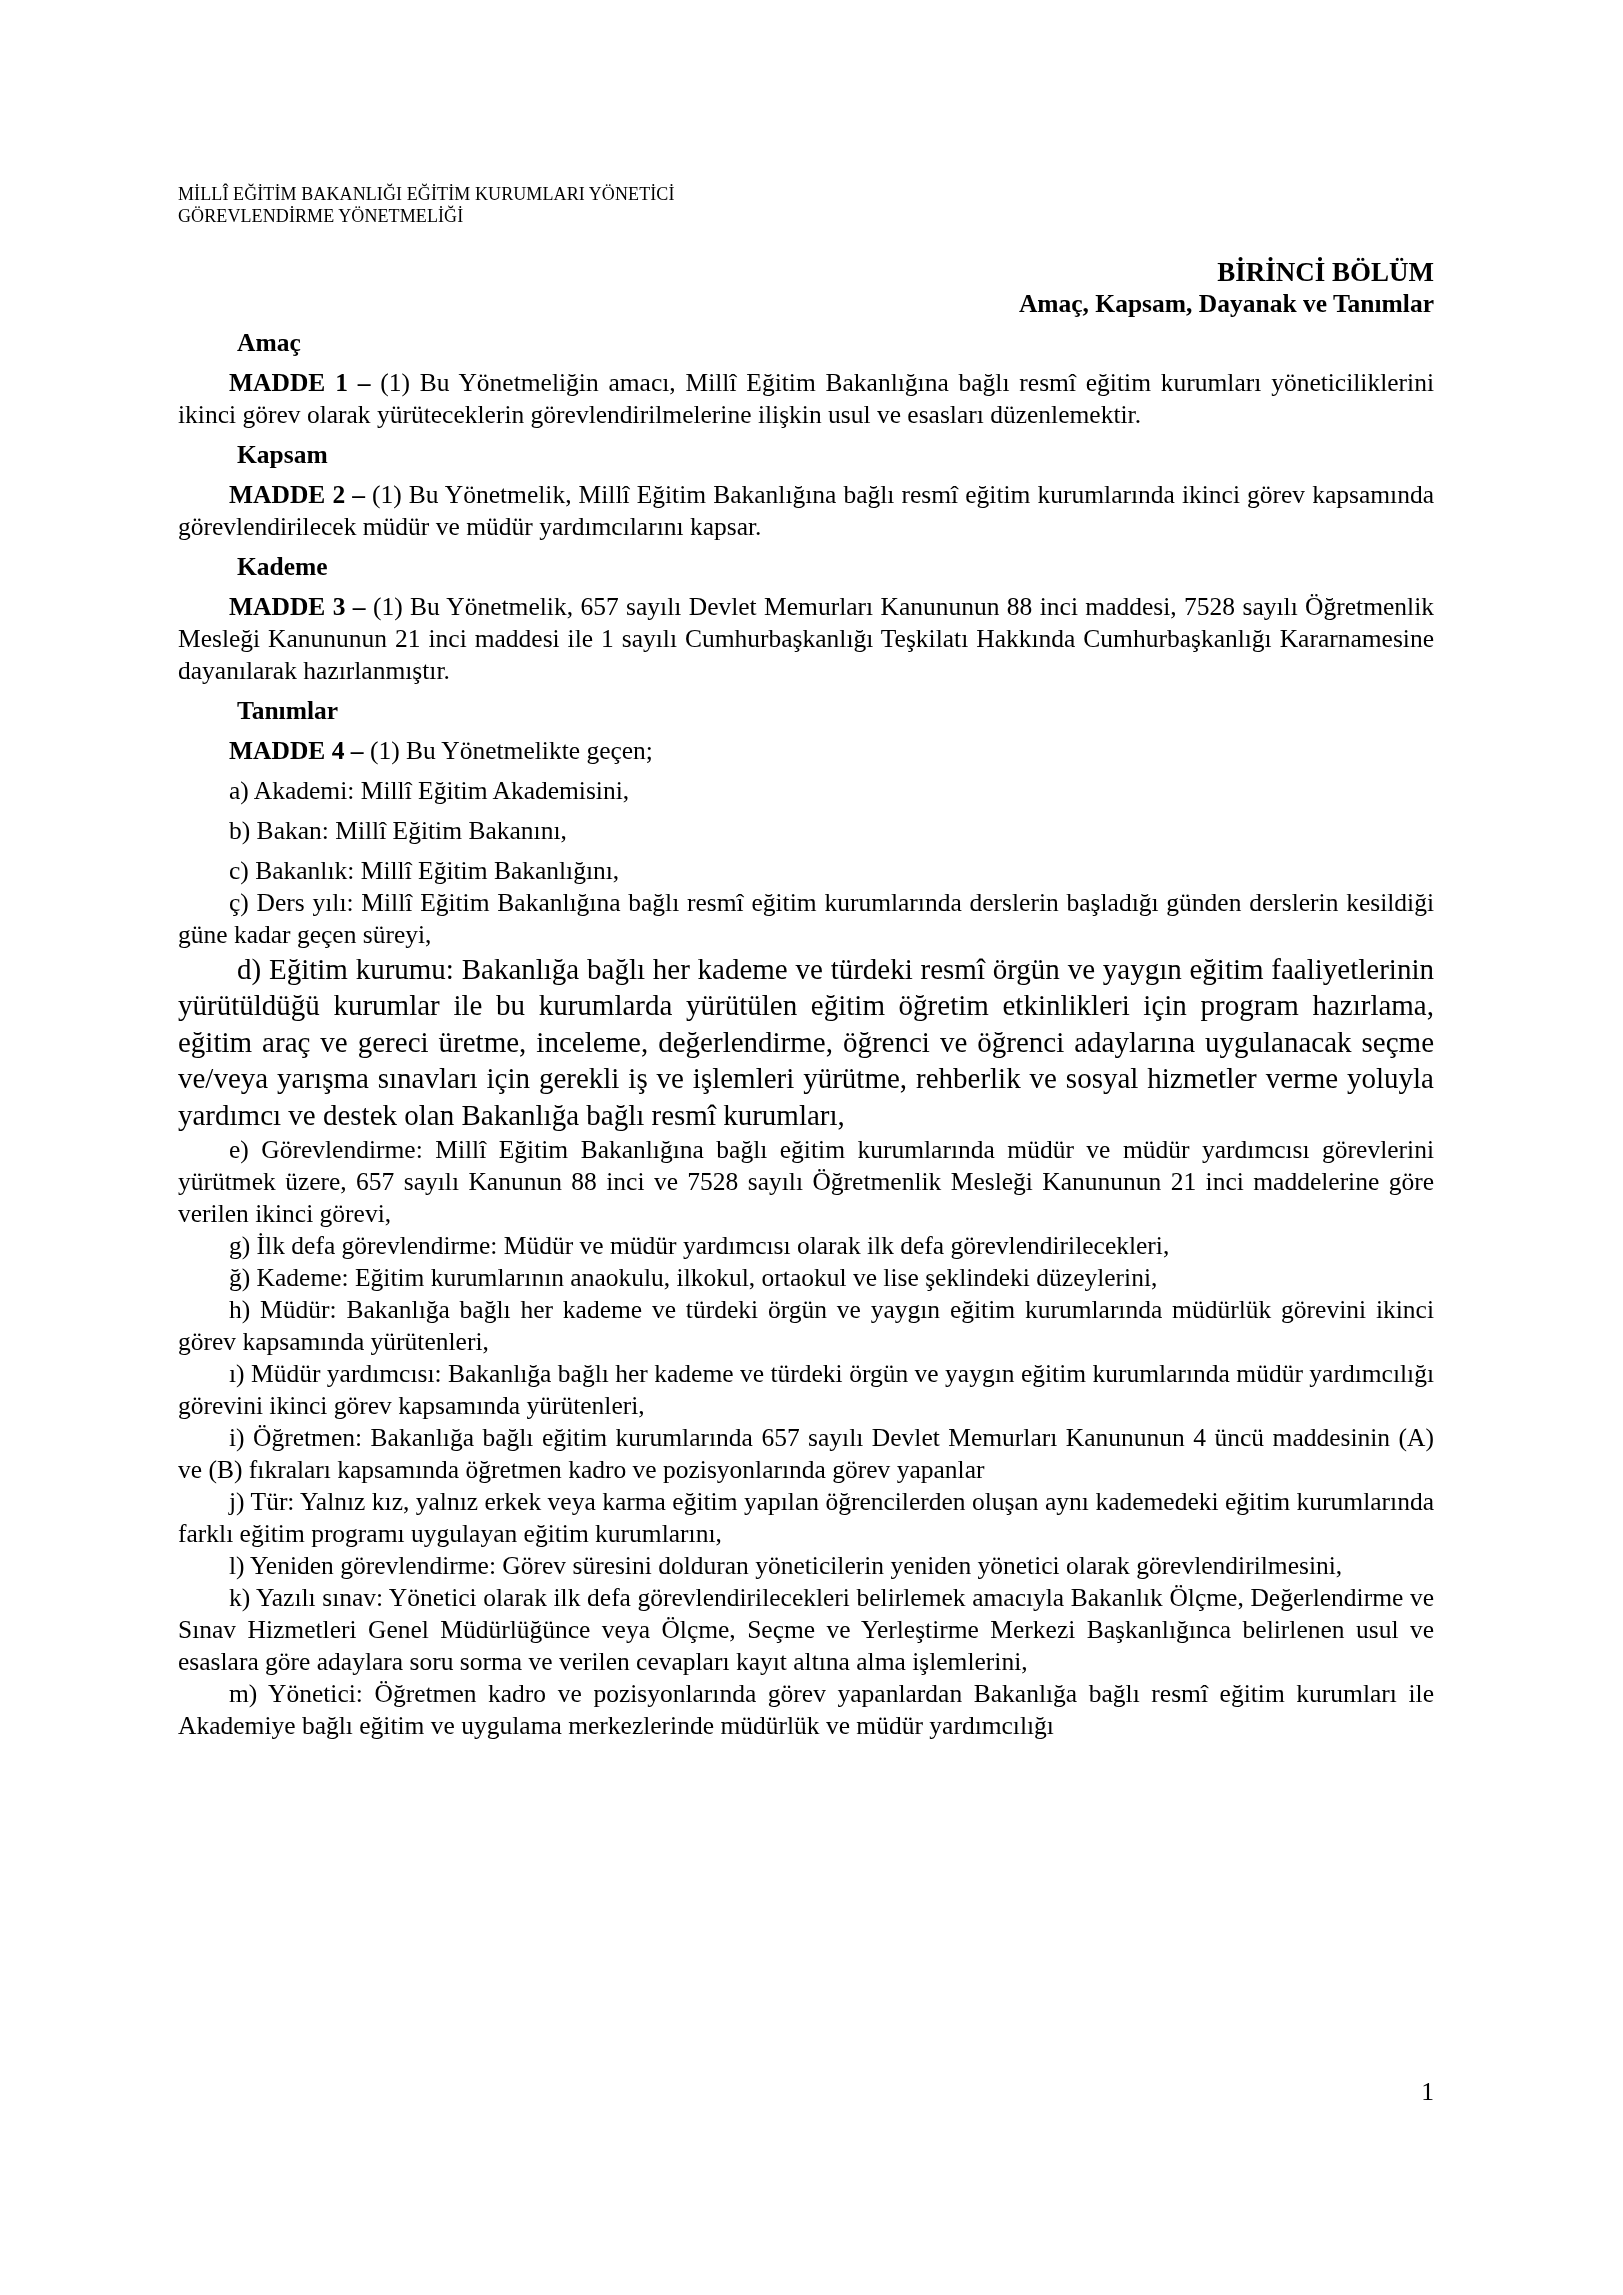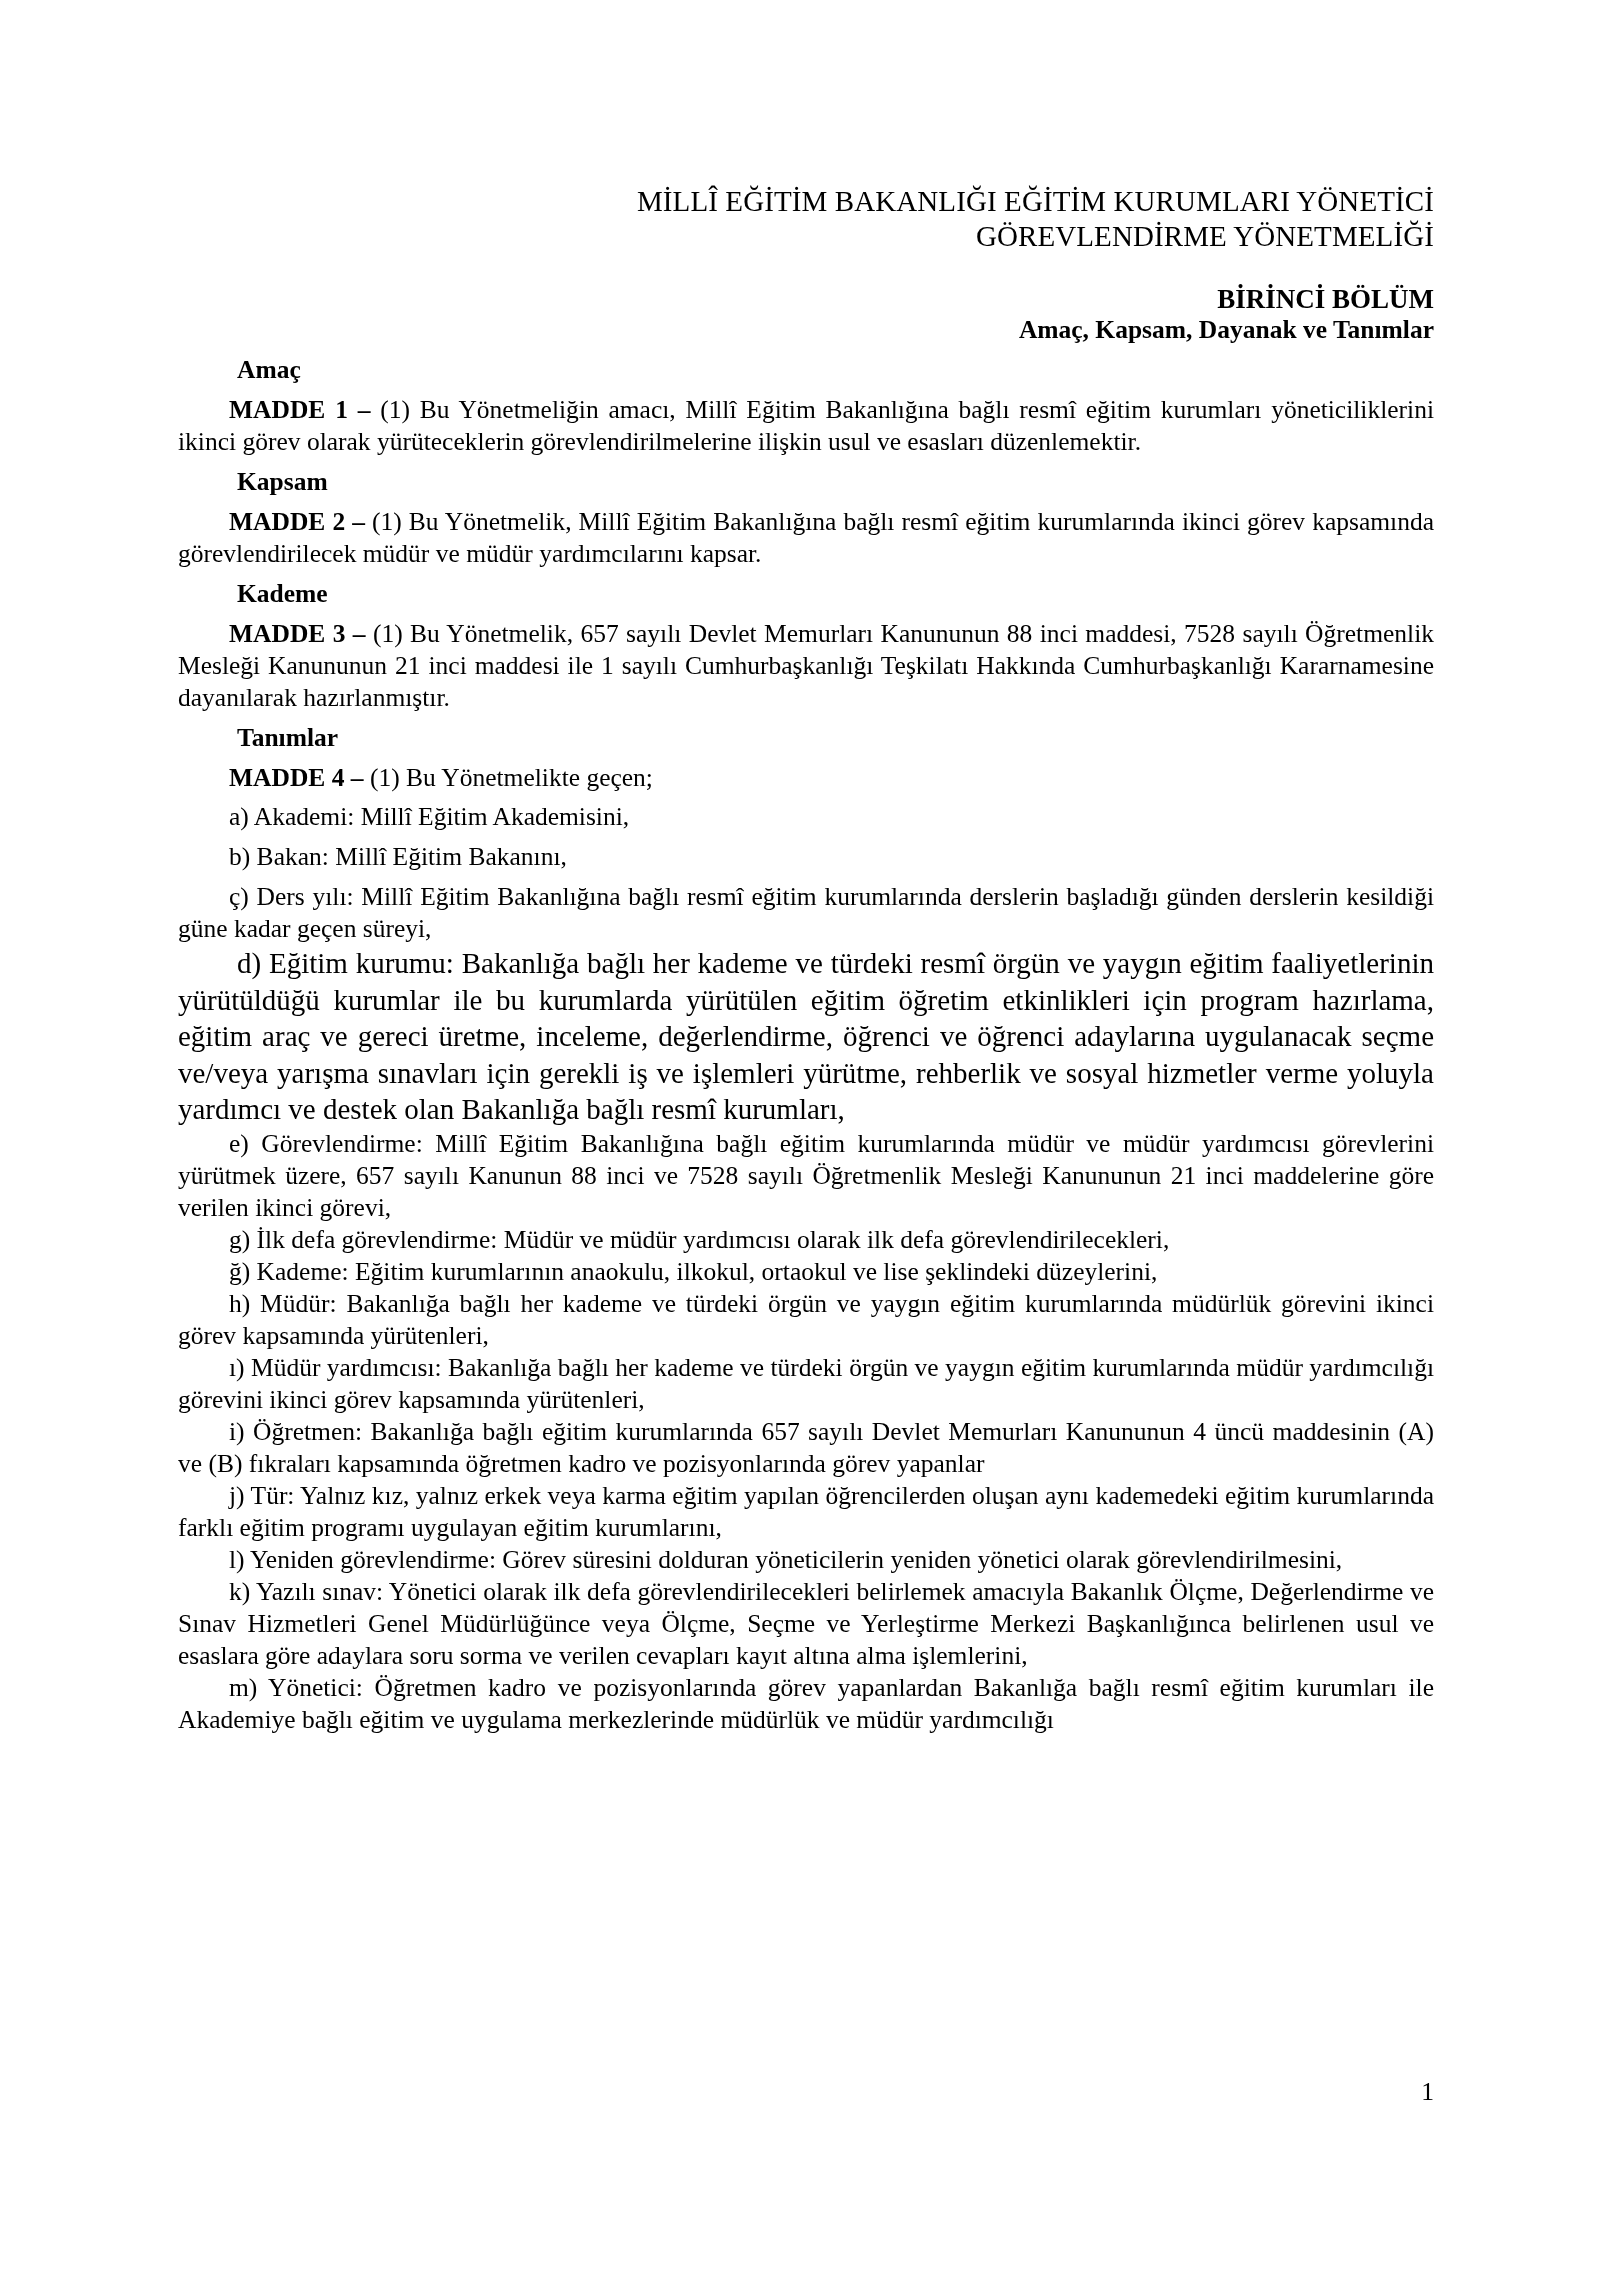--- a/index.html
+++ b/index.html
@@ -23,22 +23,22 @@
 
   
   .content {
     position: absolute;
     left: 178px;
     top: 184px;
     width: 1256px;
   }
 
   .doc-title {
-    text-align: right;
-    font-size: 29px;
+    text-align: left;
+    font-size: 18px;
     line-height: 1.20;
     font-weight: 400;
     letter-spacing: 0.1px;
     margin: 0 0 0 0;
   }
   .doc-title .tline { display: block; }
 
   .section-head {
     text-align: right;
     font-weight: bold;
@@ -117,20 +117,21 @@
     <p class="para"><b>MADDE 3 – </b><span>(1) Bu Yönetmelik, 657 sayılı Devlet Memurları Kanununun 88 inci maddesi, 7528 sayılı Öğretmenlik Mesleği Kanununun 21 inci maddesi ile 1 sayılı Cumhurbaşkanlığı Teşkilatı Hakkında Cumhurbaşkanlığı Kararnamesine dayanılarak hazırlanmıştır.</span></p>
 
     <div class="heading-inline">Tanımlar</div>
     <p class="para"><b>MADDE 4 – </b><span>(1) Bu Yönetmelikte geçen;</span></p>
 
     <div class="gap-sm"></div>
     <p class="para">a) Akademi: Millî Eğitim Akademisini,</p>
     <div class="gap-sm"></div>
     <p class="para">b) Bakan: Millî Eğitim Bakanını,</p>
     <div class="gap-sm"></div>
+    <p class="para">c) Bakanlık: Millî Eğitim Bakanlığını,</p>
     <p class="para">ç) Ders yılı: Millî Eğitim Bakanlığına bağlı resmî eğitim kurumlarında derslerin başladığı günden derslerin kesildiği güne kadar geçen süreyi,</p>
     <p class="para big">d) Eğitim kurumu: Bakanlığa bağlı her kademe ve türdeki resmî örgün ve yaygın eğitim faaliyetlerinin yürütüldüğü kurumlar ile bu kurumlarda yürütülen eğitim öğretim etkinlikleri için program hazırlama, eğitim araç ve gereci üretme, inceleme, değerlendirme, öğrenci ve öğrenci adaylarına uygulanacak seçme ve/veya yarışma sınavları için gerekli iş ve işlemleri yürütme, rehberlik ve sosyal hizmetler verme yoluyla yardımcı ve destek olan Bakanlığa bağlı resmî kurumları,</p>
     <p class="para">e) Görevlendirme: Millî Eğitim Bakanlığına bağlı eğitim kurumlarında müdür ve müdür yardımcısı görevlerini yürütmek üzere, 657 sayılı Kanunun 88 inci ve 7528 sayılı Öğretmenlik Mesleği Kanununun 21 inci maddelerine göre verilen ikinci görevi,</p>
     <p class="para">g) İlk defa görevlendirme: Müdür ve müdür yardımcısı olarak ilk defa görevlendirilecekleri,</p>
     <p class="para">ğ) Kademe: Eğitim kurumlarının anaokulu, ilkokul, ortaokul ve lise şeklindeki düzeylerini,</p>
     <p class="para">h) Müdür: Bakanlığa bağlı her kademe ve türdeki örgün ve yaygın eğitim kurumlarında müdürlük görevini ikinci görev kapsamında yürütenleri,</p>
     <p class="para">ı) Müdür yardımcısı: Bakanlığa bağlı her kademe ve türdeki örgün ve yaygın eğitim kurumlarında müdür yardımcılığı görevini ikinci görev kapsamında yürütenleri,</p>
     <p class="para">i) Öğretmen: Bakanlığa bağlı eğitim kurumlarında 657 sayılı Devlet Memurları Kanununun 4 üncü maddesinin (A) ve (B) fıkraları kapsamında öğretmen kadro ve pozisyonlarında görev yapanlar</p>
     <p class="para">j) Tür: Yalnız kız, yalnız erkek veya karma eğitim yapılan öğrencilerden oluşan aynı kademedeki eğitim kurumlarında farklı eğitim programı uygulayan eğitim kurumlarını,</p>
     <p class="para">l) Yeniden görevlendirme: Görev süresini dolduran yöneticilerin yeniden yönetici olarak görevlendirilmesini,</p>

